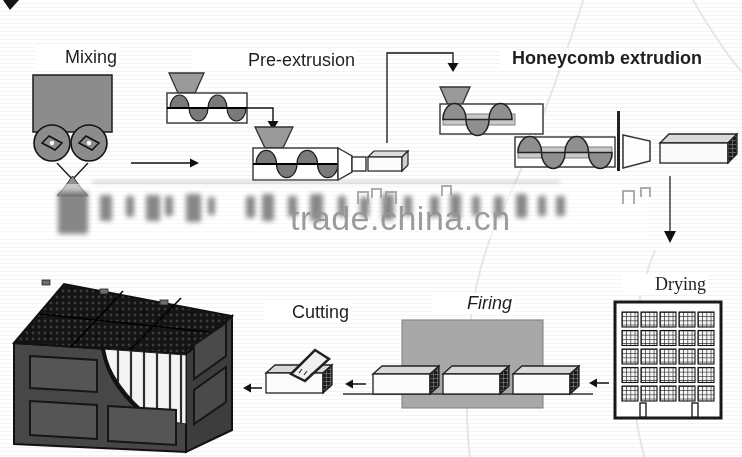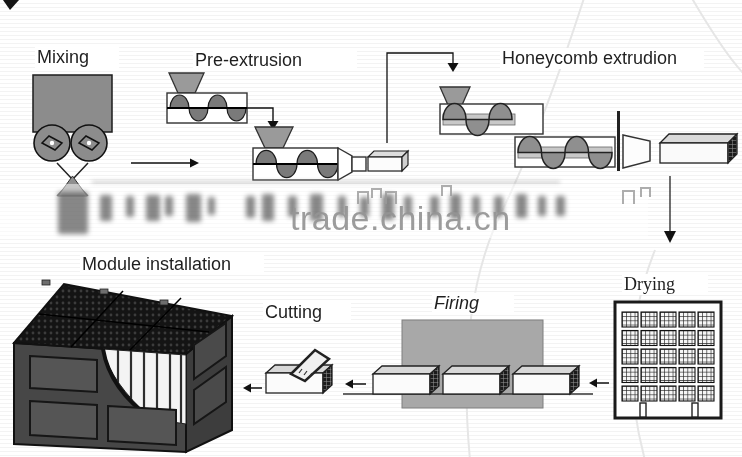--- a/index.html
+++ b/index.html
@@ -4,21 +4,21 @@
 <style>
   html,body{margin:0;padding:0;background:#fff;}
   #stage{
     position:relative;width:742px;height:457px;overflow:hidden;
     background:repeating-linear-gradient(180deg,#ffffff 0px,#ffffff 3px,#f3f3f3 3px,#f3f3f3 4px);
     font-family:"Liberation Sans",sans-serif;
   }
   #diagram-svg{position:absolute;left:0;top:0;z-index:1;}
   .lbl{
     position:absolute;z-index:6;font-size:18px;color:#1f1f1f;
-    text-align:left;background:#ffffff;padding:0 2px;line-height:1.15;
+    text-align:right;background:#ffffff;padding:0 2px;line-height:1.15;
     white-space:nowrap;
   }
   #wm-band{
     position:absolute;left:0;top:184px;width:648px;height:54px;z-index:3;
     background:rgba(255,255,255,0.5);
   }
   .blob{
     position:absolute;background:#4f4f4f;opacity:.68;border-radius:2px;
     filter:blur(2.5px);z-index:4;
   }
@@ -292,19 +292,18 @@
   <div class="wm-mark" style="left:371px;top:188px;width:7px;height:8px;"></div>
   <div class="wm-mark" style="left:385px;top:191px;width:8px;height:11px;"></div>
   <div class="wm-mark" style="left:622px;top:190px;width:9px;height:12px;"></div>
   <div class="wm-mark" style="left:640px;top:187px;width:7px;height:8px;"></div>
   <div class="wm-mark" style="left:441px;top:185px;width:7px;height:9px;"></div>
 
   <div id="wm-text">trade.china.cn</div>
 
   <div class="lbl" style="left:35px;top:47px;width:80px;">Mixing</div>
   <div class="lbl" style="left:193px;top:50px;width:160px;">Pre-extrusion</div>
-  <div class="lbl" style="left:500px;top:48px;width:200px;">Honeycomb extrudion</div>
+  <div class="lbl" style="left:500px;top:48px;width:200px;font-weight:bold;">Honeycomb extrudion</div>
   <div class="lbl" style="left:622px;top:274px;width:82px;font-family:Liberation Serif, serif;">Drying</div>
   <div class="lbl" style="left:432px;top:293px;width:78px;font-style:italic;">Firing</div>
   <div class="lbl" style="left:263px;top:302px;width:84px;">Cutting</div>
-  <div class="lbl" style="left:80px;top:254px;width:180px;">Module installation</div>
 
 </div>
 
 </body></html>

